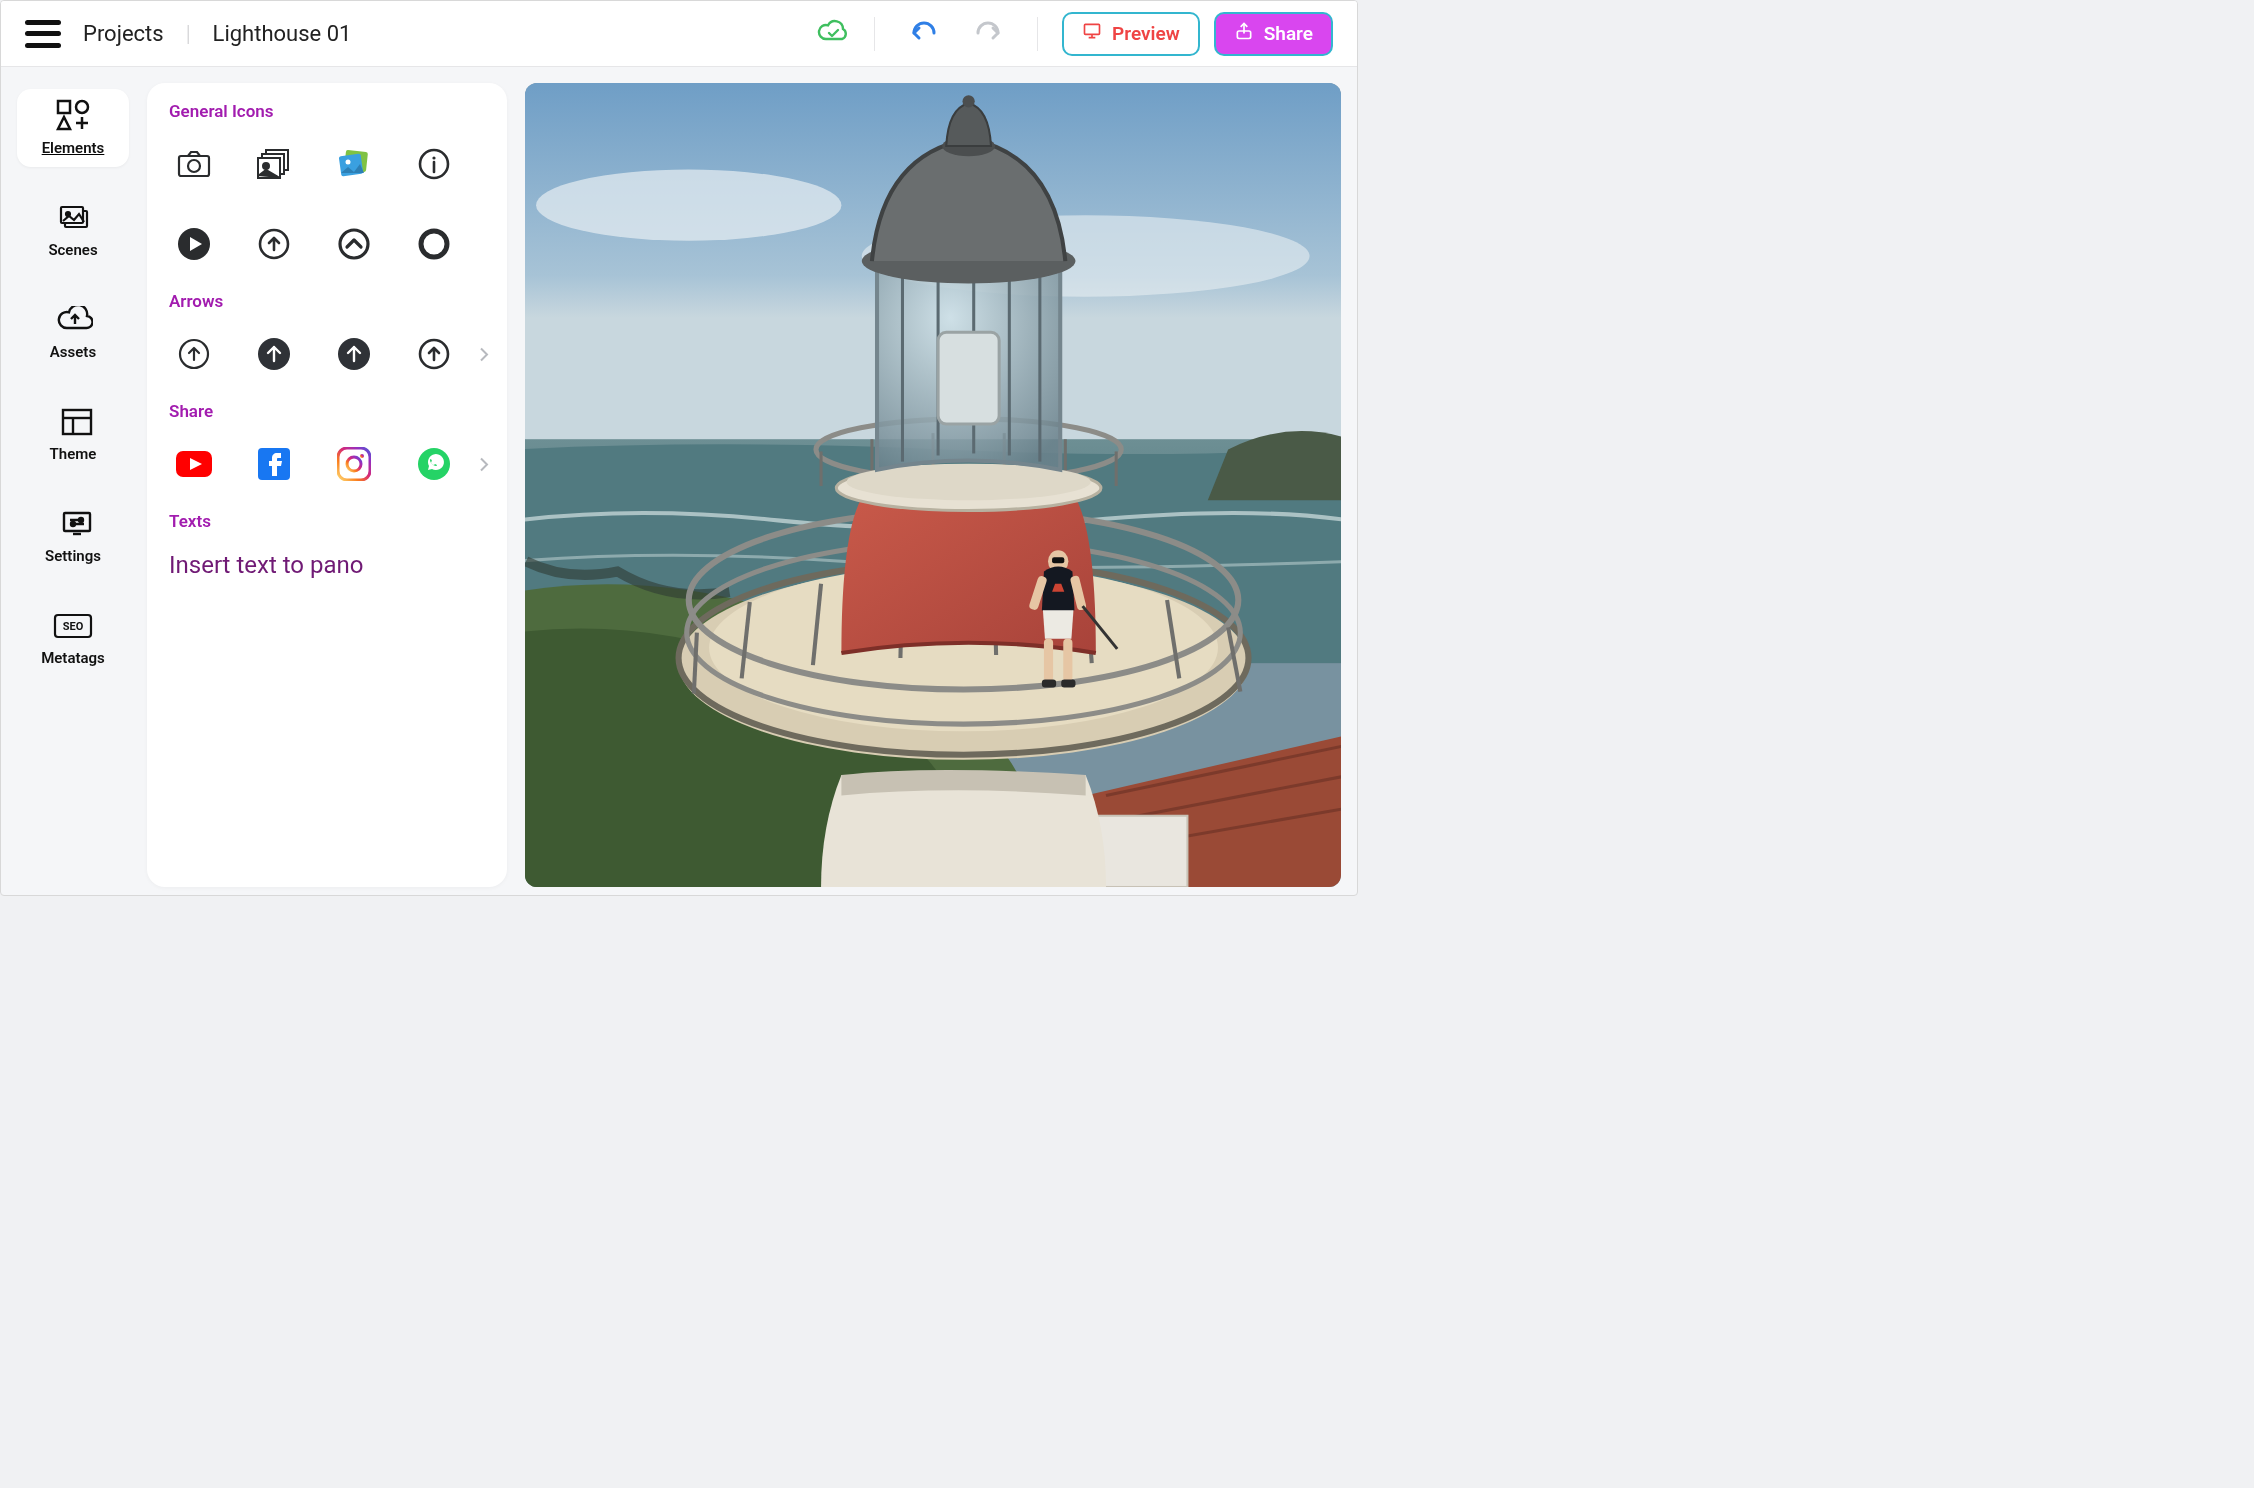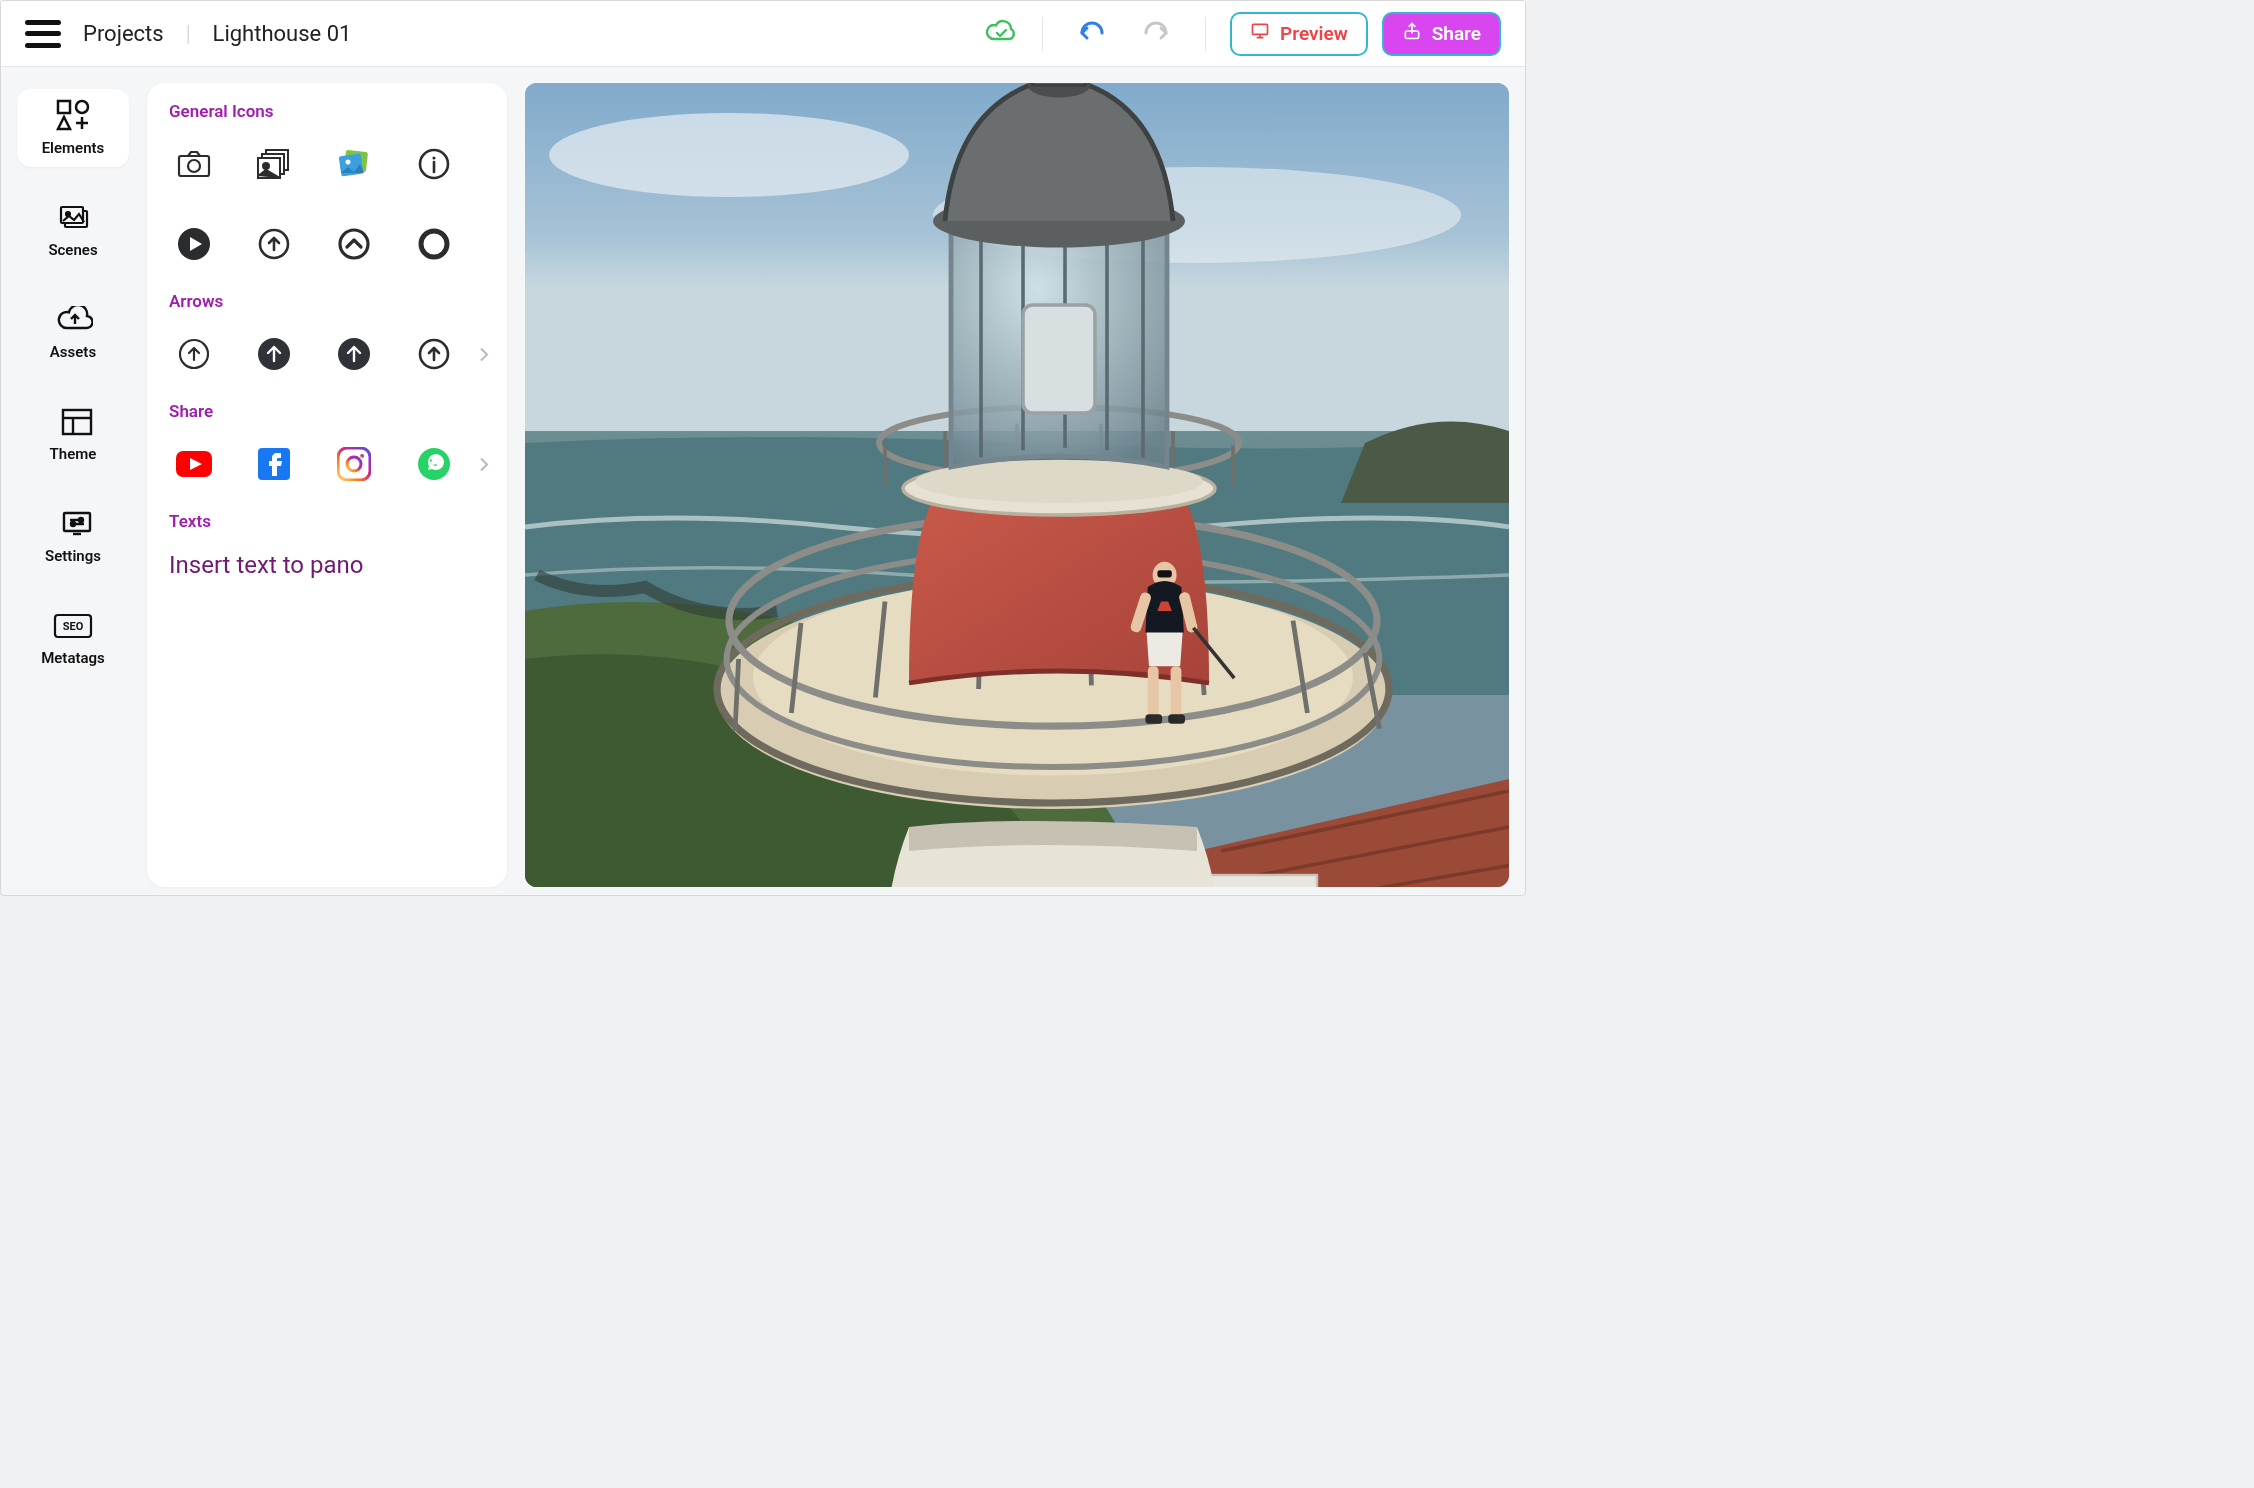--- a/index.html
+++ b/index.html
@@ -1,17 +1,17 @@
 <!DOCTYPE html>
 <html><head>
 <meta charset="utf-8">
 <style>
   * { box-sizing: border-box; margin: 0; padding: 0; font-family: -apple-system, BlinkMacSystemFont, "Segoe UI", Roboto, Helvetica, Arial, sans-serif; }
   html, body { width: 100%; height: 100%; background: #f0f1f3; }
-  .app { width: 1526px; height: 896px; background: #f5f6f8; display: flex; flex-direction: column; border: 1px solid #d8d8d8; border-radius: 4px; overflow: hidden; }
+  .app { width: 1358px; height: 896px; background: #f5f6f8; display: flex; flex-direction: column; border: 1px solid #d8d8d8; border-radius: 4px; overflow: hidden; }
 
   
   .topbar { height: 66px; background: #ffffff; border-bottom: 1px solid #e6e6e8; display: flex; align-items: center; padding: 0 24px; gap: 22px; }
   .hamburger { width: 36px; height: 28px; display: flex; flex-direction: column; justify-content: space-between; cursor: pointer; }
   .hamburger span { display: block; height: 5px; background: #111; border-radius: 3px; }
   .breadcrumb { display: flex; align-items: center; gap: 22px; font-size: 22px; color: #222; }
   .breadcrumb .sep { color: #cfcfd2; font-weight: 300; }
   .topbar-spacer { flex: 1; }
   .topbar-right { display: flex; align-items: center; gap: 14px; }
   .cloud-ok { color: #3fbf5f; }
@@ -22,21 +22,21 @@
   .btn { height: 44px; padding: 0 18px; border-radius: 10px; font-size: 19px; font-weight: 600; display: inline-flex; align-items: center; gap: 10px; cursor: pointer; }
   .btn-preview { border: 2px solid #33b6cf; color: #ef4444; background: #fff; }
   .btn-share   { background: #d946ef; color: #fff; border: 2px solid #33b6cf; }
 
   
   .body { flex: 1; display: flex; padding: 16px 16px 8px 16px; gap: 18px; overflow: hidden; }
 
   
   .rail { width: 112px; display: flex; flex-direction: column; gap: 24px; padding-top: 6px; }
   .rail-item { display: flex; flex-direction: column; align-items: center; gap: 6px; cursor: pointer; padding: 10px 4px; border-radius: 14px; }
-  .rail-item.active { background: #fff; box-shadow: 0 1px 3px rgba(0,0,0,0.05); }
+  .rail-item.active { background: #fff; box-shadow: 0 1px 3px rgba(0,0,0,0.05); text-decoration: underline; }
   .rail-item .lbl { font-size: 15px; font-weight: 600; color: #111; }
   .rail-ico { width: 40px; height: 34px; display: flex; align-items: center; justify-content: flex-end; color: #15803d; }
 
   
   .drawer { width: 360px; background: #fff; border-radius: 18px; padding: 18px 22px; display: flex; flex-direction: column; gap: 20px; box-shadow: 0 1px 4px rgba(0,0,0,0.04); }
   .search { height: 50px; border: 1px solid #dcdde0; border-radius: 999px; display: flex; align-items: center; padding: 0 18px; gap: 12px; color: #9b9ea3; }
   .search input { border: none; outline: none; flex: 1; font-size: 18px; color: #333; background: transparent; }
   .search input::placeholder { color: #b0b3b8; }
   .sect-title { font-size: 17px; font-weight: 600; color: #a21caf; }
   .icon-row { display: flex; align-items: center; gap: 42px; flex-wrap: wrap; padding: 4px 6px 8px 6px; position: relative; }

